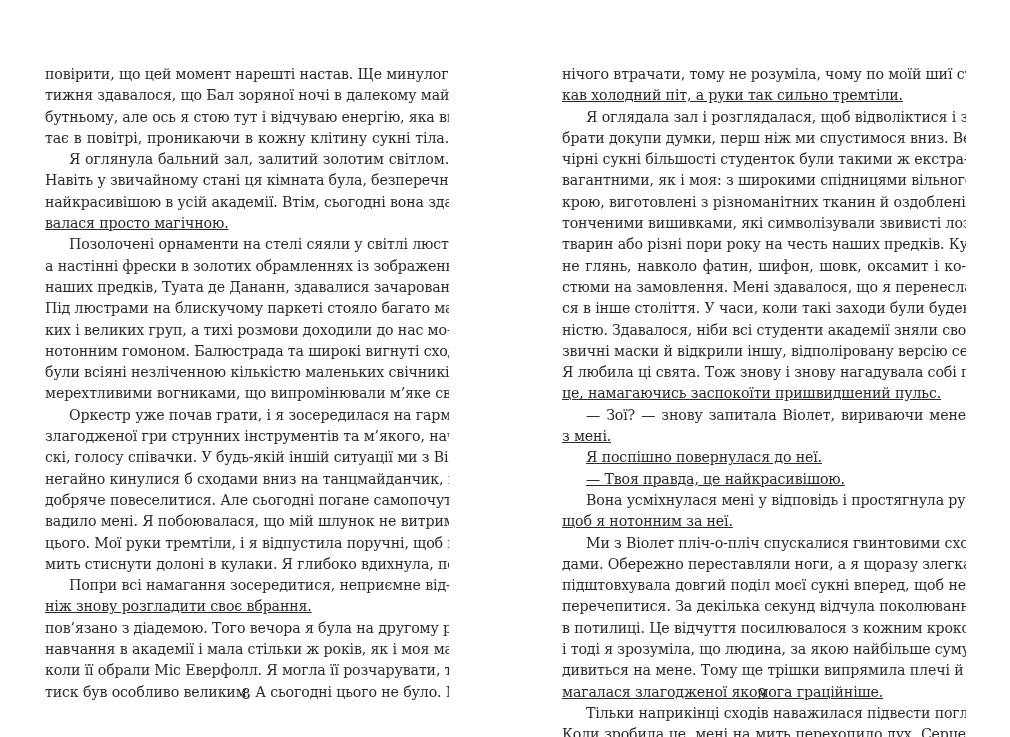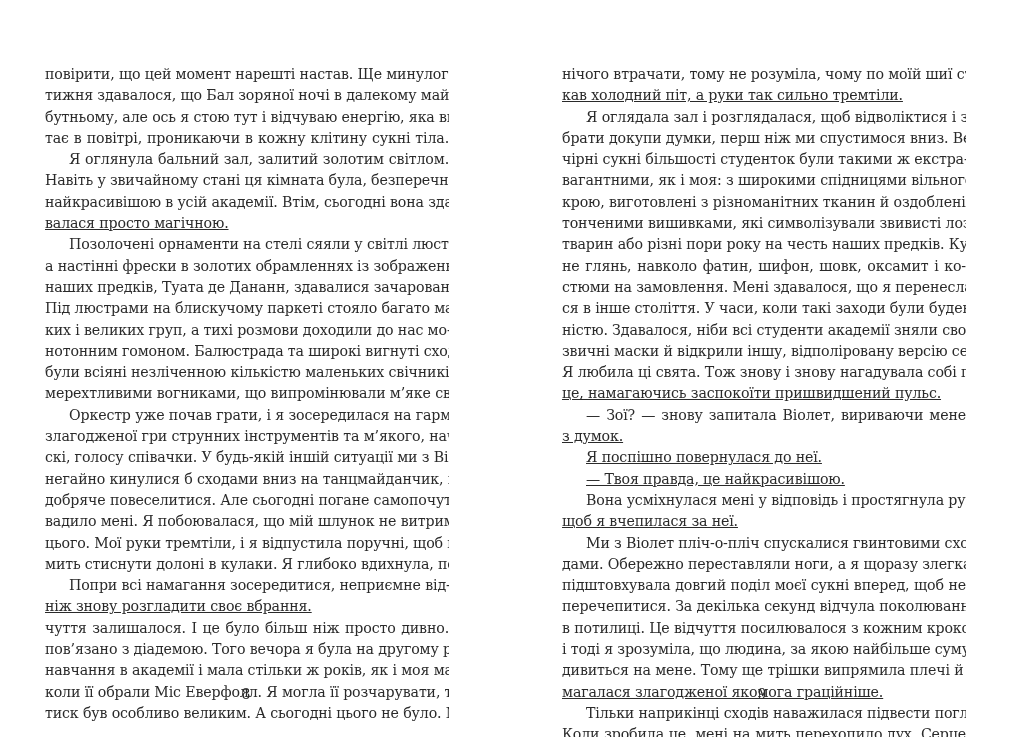--- a/index.html
+++ b/index.html
@@ -40,21 +40,20 @@
     <div class="line indent">Оркестр уже почав грати, і я зосередилася на гармонії</div>
     <div class="line">злагодженої гри струнних інструментів та м’якого, наче ві-</div>
     <div class="line">скі, голосу співачки. У будь-якій іншій ситуації ми з Віолет</div>
     <div class="line">негайно кинулися б сходами вниз на танцмайданчик, щоб</div>
     <div class="line">добряче повеселитися. Але сьогодні погане самопочуття за-</div>
     <div class="line">вадило мені. Я побоювалася, що мій шлунок не витримає</div>
     <div class="line">цього. Мої руки тремтіли, і я відпустила поручні, щоб на</div>
     <div class="line">мить стиснути долоні в кулаки. Я глибоко вдихнула, перш</div>
     <div class="line indent">Попри всі намагання зосередитися, неприємне від-</div>
     <div class="line last">ніж знову розгладити своє вбрання.</div>
-    <div class="line">чуття залишалося. І це було більш ніж просто дивно.</div>
     <div class="line">пов’язано з діадемою. Того вечора я була на другому році</div>
     <div class="line">навчання в академії і мала стільки ж років, як і моя мама,</div>
     <div class="line">коли її обрали Міс Еверфолл. Я могла її розчарувати, тому</div>
     <div class="line">тиск був особливо великим. А сьогодні цього не було. Мені</div>
   </div>
 <div class="pagenum left">8</div>
 
 <div class="page right" id="right-page">
     <div class="line">нічого втрачати, тому не розуміла, чому по моїй шиї сті-</div>
     <div class="line last">кав холодний піт, а руки так сильно тремтіли.</div>
@@ -66,25 +65,25 @@
     <div class="line">тонченими вишивками, які символізували звивисті лози,</div>
     <div class="line">тварин або різні пори року на честь наших предків. Куди</div>
     <div class="line">не глянь, навколо фатин, шифон, шовк, оксамит і ко-</div>
     <div class="line">стюми на замовлення. Мені здавалося, що я перенесла-</div>
     <div class="line">ся в інше століття. У часи, коли такі заходи були буден-</div>
     <div class="line">ністю. Здавалося, ніби всі студенти академії зняли свої</div>
     <div class="line">звичні маски й відкрили іншу, відполіровану версію себе.</div>
     <div class="line">Я любила ці свята. Тож знову і знову нагадувала собі про</div>
     <div class="line last">це, намагаючись заспокоїти пришвидшений пульс.</div>
     <div class="line indent">— Зої? — знову запитала Віолет, вириваючи мене</div>
-    <div class="line last">з думок.</div>
+    <div class="line last">з мені.</div>
     <div class="line indent last">Я поспішно повернулася до неї.</div>
     <div class="line indent last">— Твоя правда, це найкрасивішою.</div>
     <div class="line indent">Вона усміхнулася мені у відповідь і простягнула руку,</div>
-    <div class="line last">щоб я вчепилася за неї.</div>
+    <div class="line last">щоб я нотонним за неї.</div>
     <div class="line indent">Ми з Віолет пліч-о-пліч спускалися гвинтовими схо-</div>
     <div class="line">дами. Обережно переставляли ноги, а я щоразу злегка</div>
     <div class="line">підштовхувала довгий поділ моєї сукні вперед, щоб не</div>
     <div class="line">перечепитися. За декілька секунд відчула поколювання</div>
     <div class="line">в потилиці. Це відчуття посилювалося з кожним кроком,</div>
     <div class="line">і тоді я зрозуміла, що людина, за якою найбільше сумую,</div>
     <div class="line">дивиться на мене. Тому ще трішки випрямила плечі й на-</div>
     <div class="line last">магалася злагодженої якомога граційніше.</div>
     <div class="line indent">Тільки наприкінці сходів наважилася підвести погляд.</div>
     <div class="line">Коли зробила це, мені на мить перехопило дух. Серце</div>

